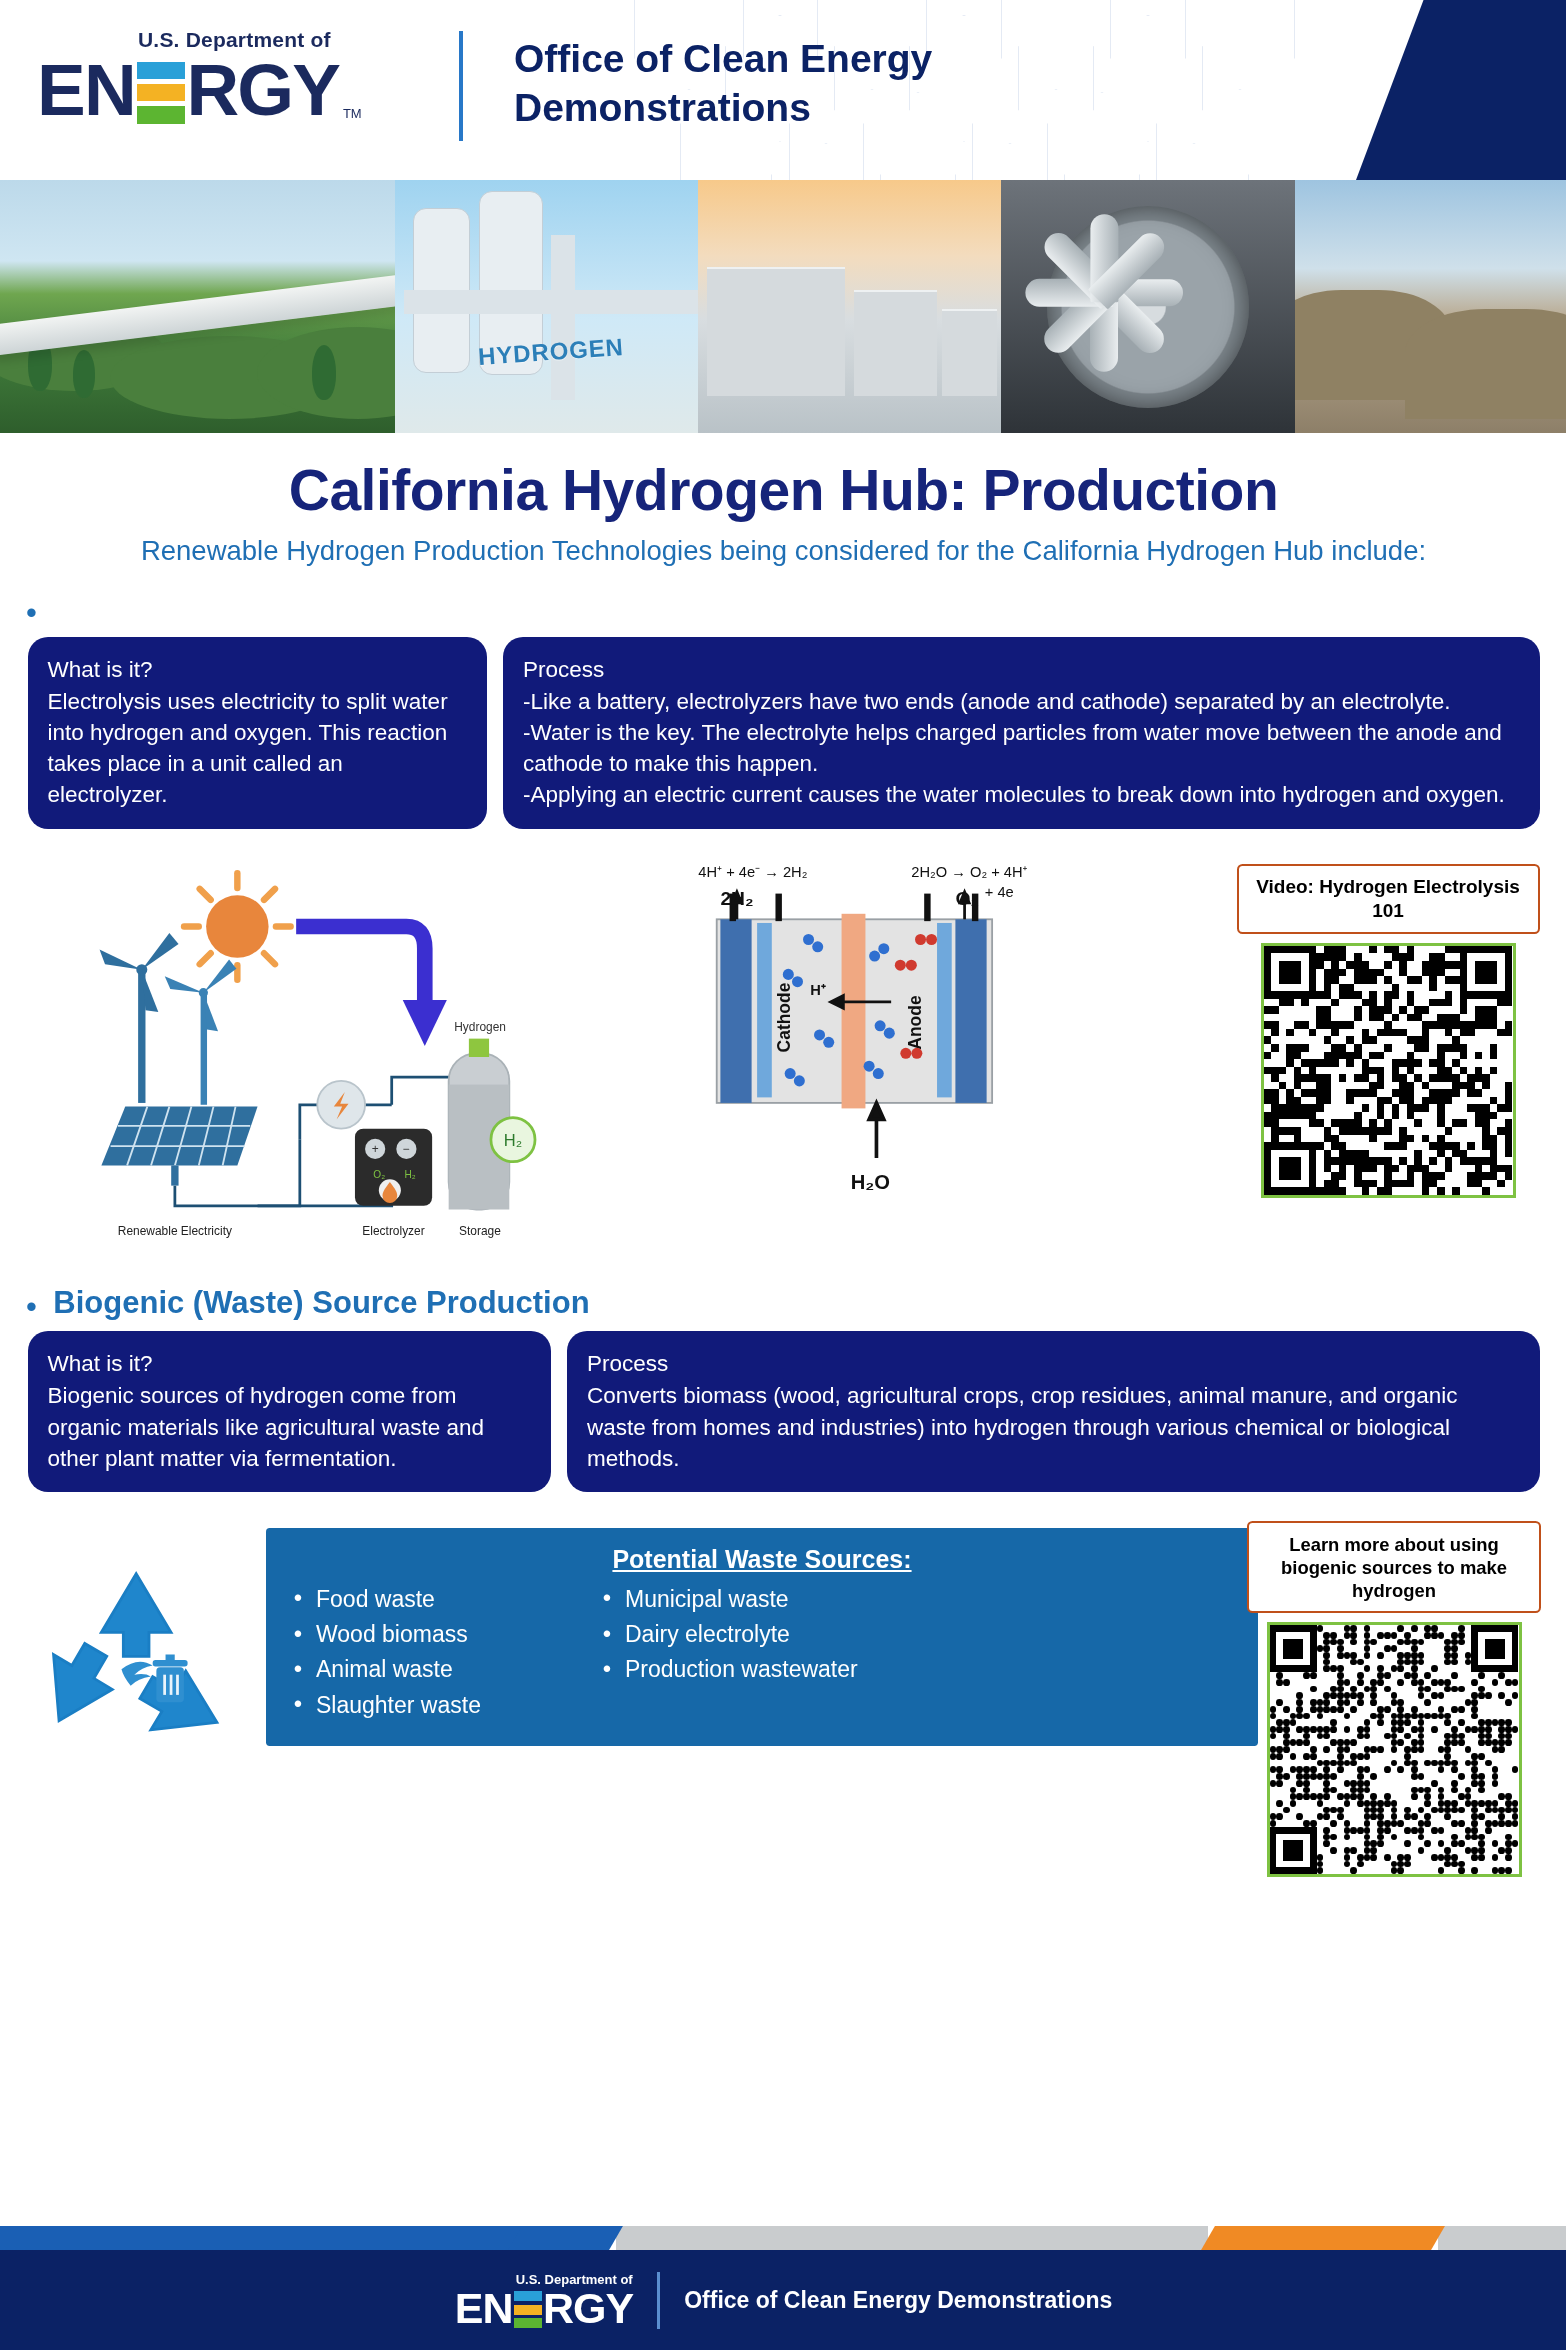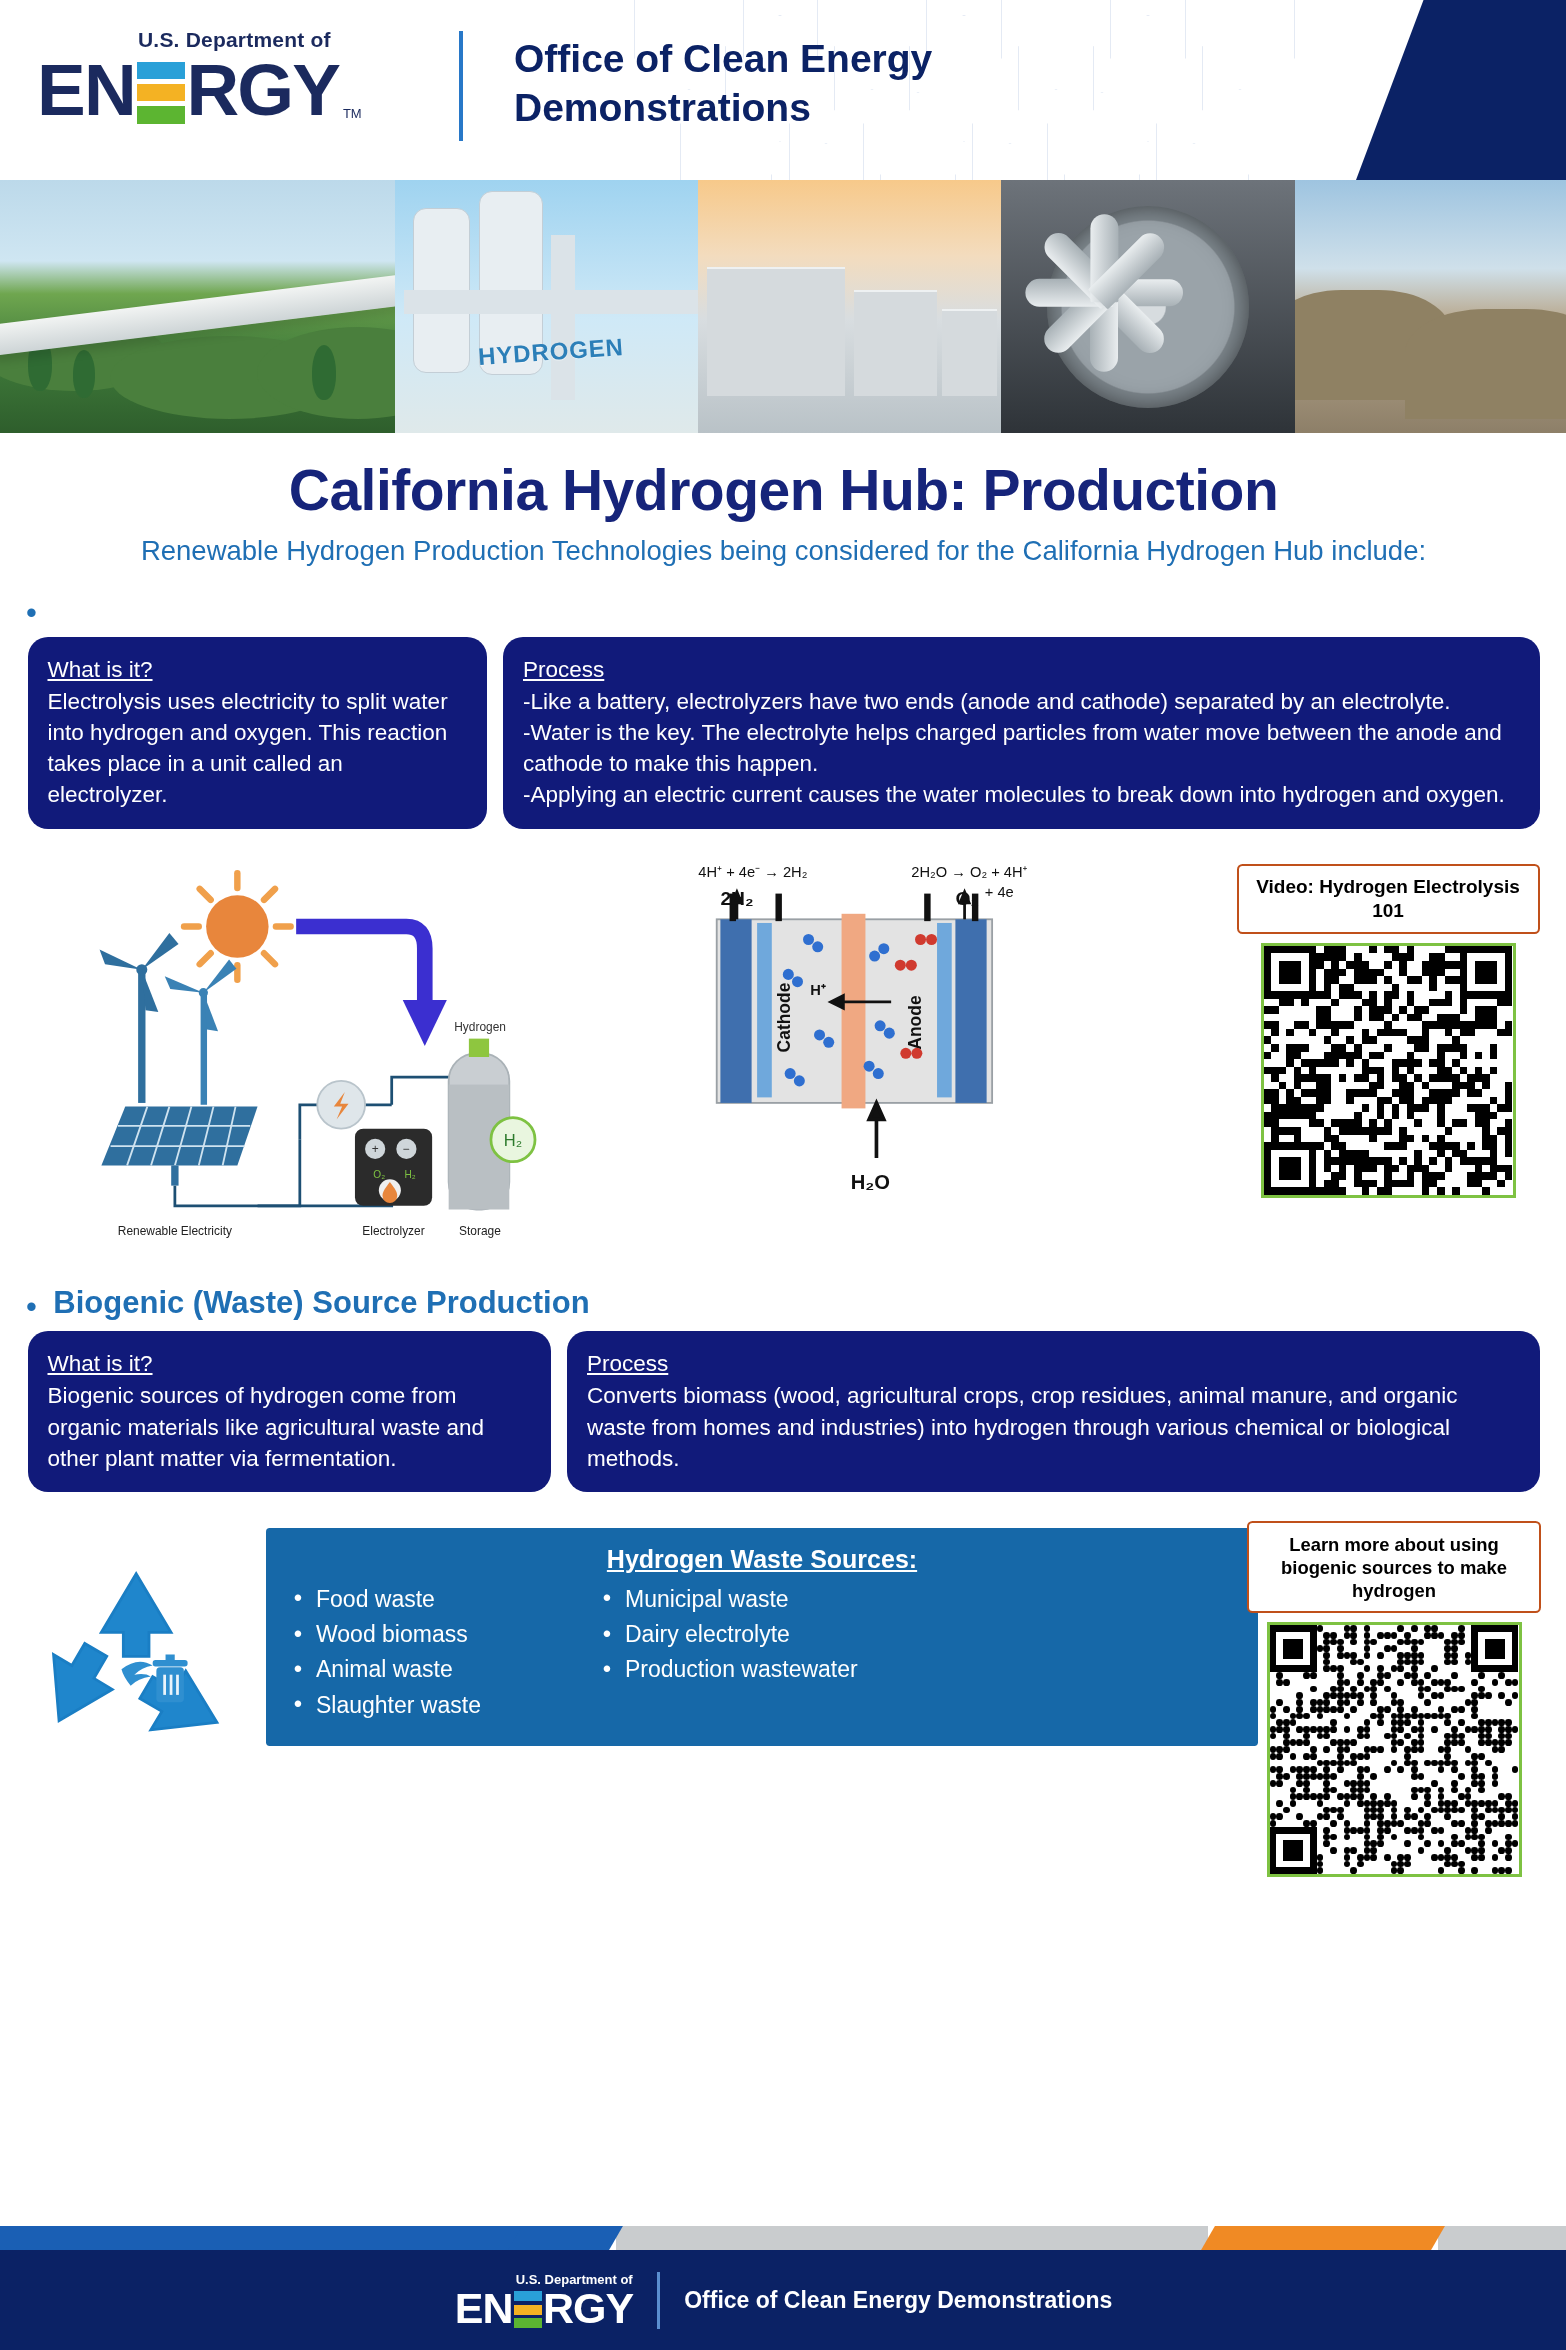--- a/index.html
+++ b/index.html
@@ -174,21 +174,21 @@
   
   .cards { display: flex; gap: 16.5px; margin: 0 27.5px; align-items: flex-start;}
   .card {
     background: #111a7a;
     color: #ffffff;
     border-radius: 20px;
     padding: 16.5px 20px 18.4px 20px;
     font-size: 22.5px;
     line-height: 1.38;
   }
-  .card .head { text-decoration: underline; margin-bottom: 1.8px; }
+  .card .head { margin-bottom: 1.8px; }
   .card p { margin: 0; }
   .card-1 { width: 459px; }
   .card-2 { flex: 1; }
   .card-3 { width: 523px; }
   .card-4 { flex: 1; }
 
   
   .diagram-row {
     position: relative;
     height: 418px;
@@ -1659,21 +1659,21 @@
         <g stroke="#eaf4fb" stroke-width="3">
           <line x1="139" y1="126" x2="139" y2="148"></line>
           <line x1="146" y1="126" x2="146" y2="148"></line>
           <line x1="153" y1="126" x2="153" y2="148"></line>
         </g>
       </g>
     </svg>
   </div>
 
   <div class="waste-panel">
-    <div class="waste-title">Hydrogen Waste Sources:</div>
+    <div class="waste-title">Potential Waste Sources:</div>
     <div class="waste-cols">
       <ul class="wc1">
         <li>Food waste</li>
         <li>Wood biomass</li>
         <li>Animal waste</li>
         <li>Slaughter waste</li>
       </ul>
       <ul class="wc2">
         <li>Municipal waste</li>
         <li>Dairy electrolyte</li>

